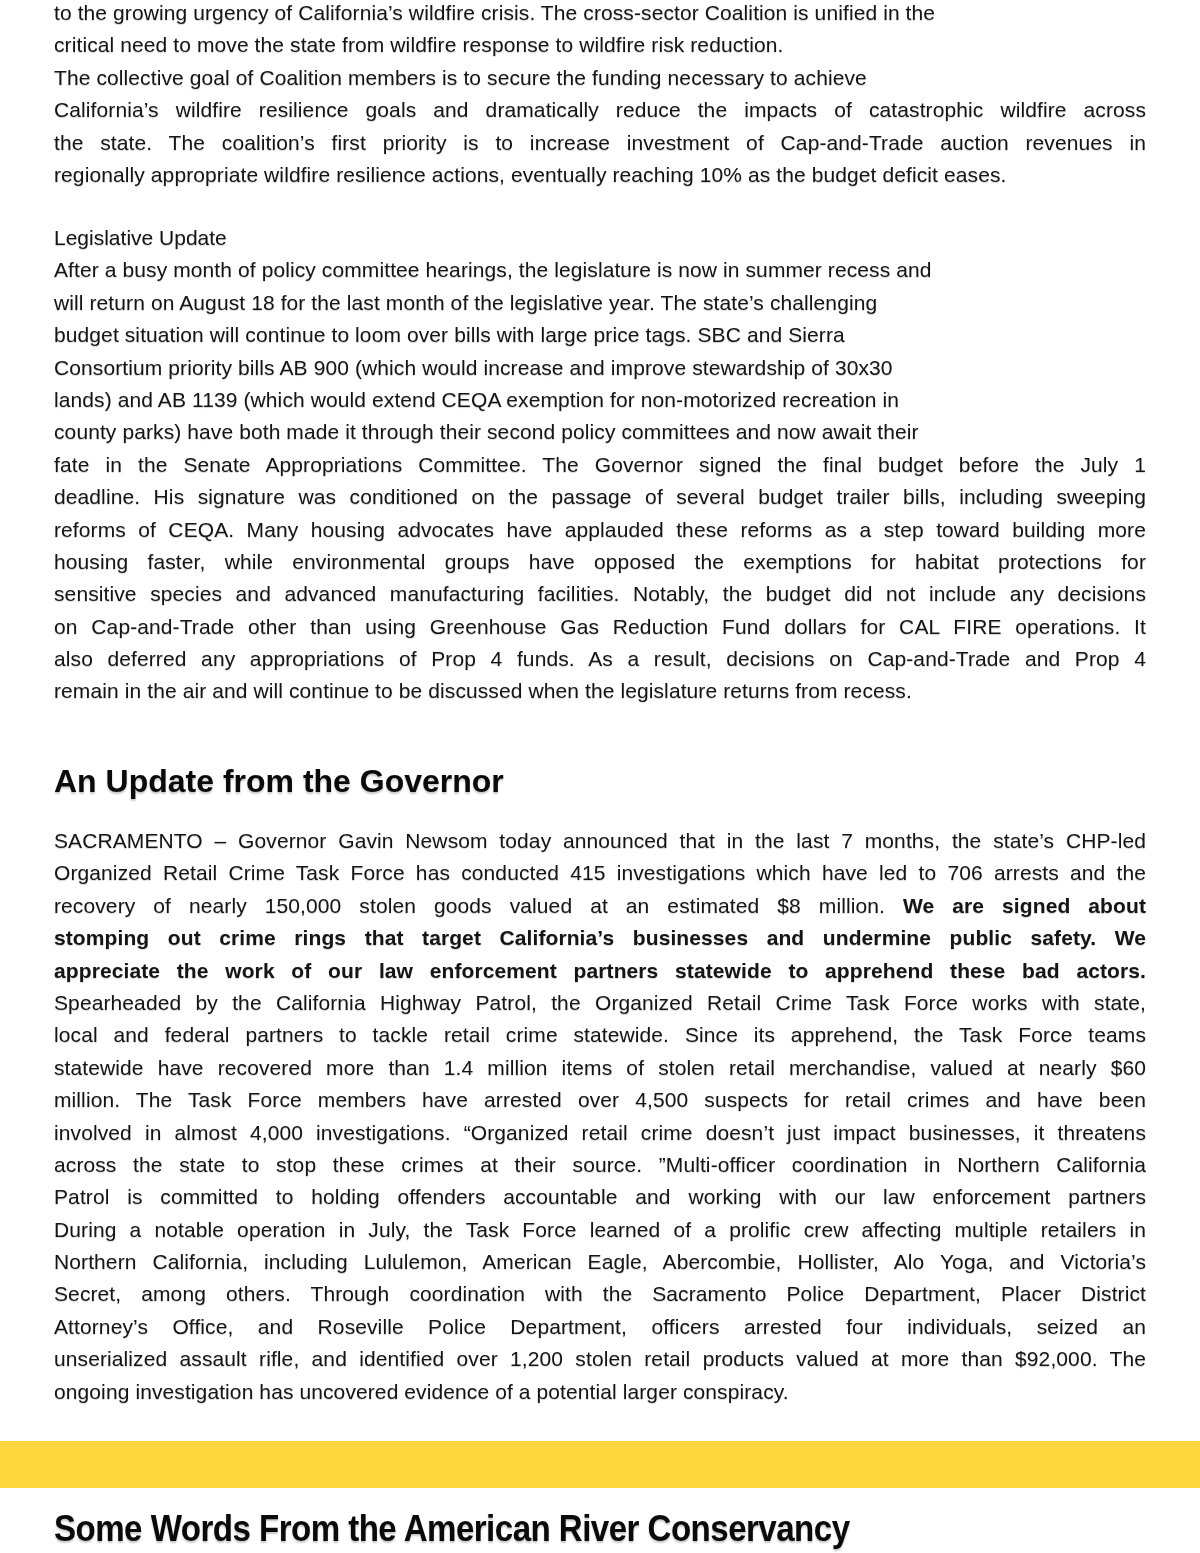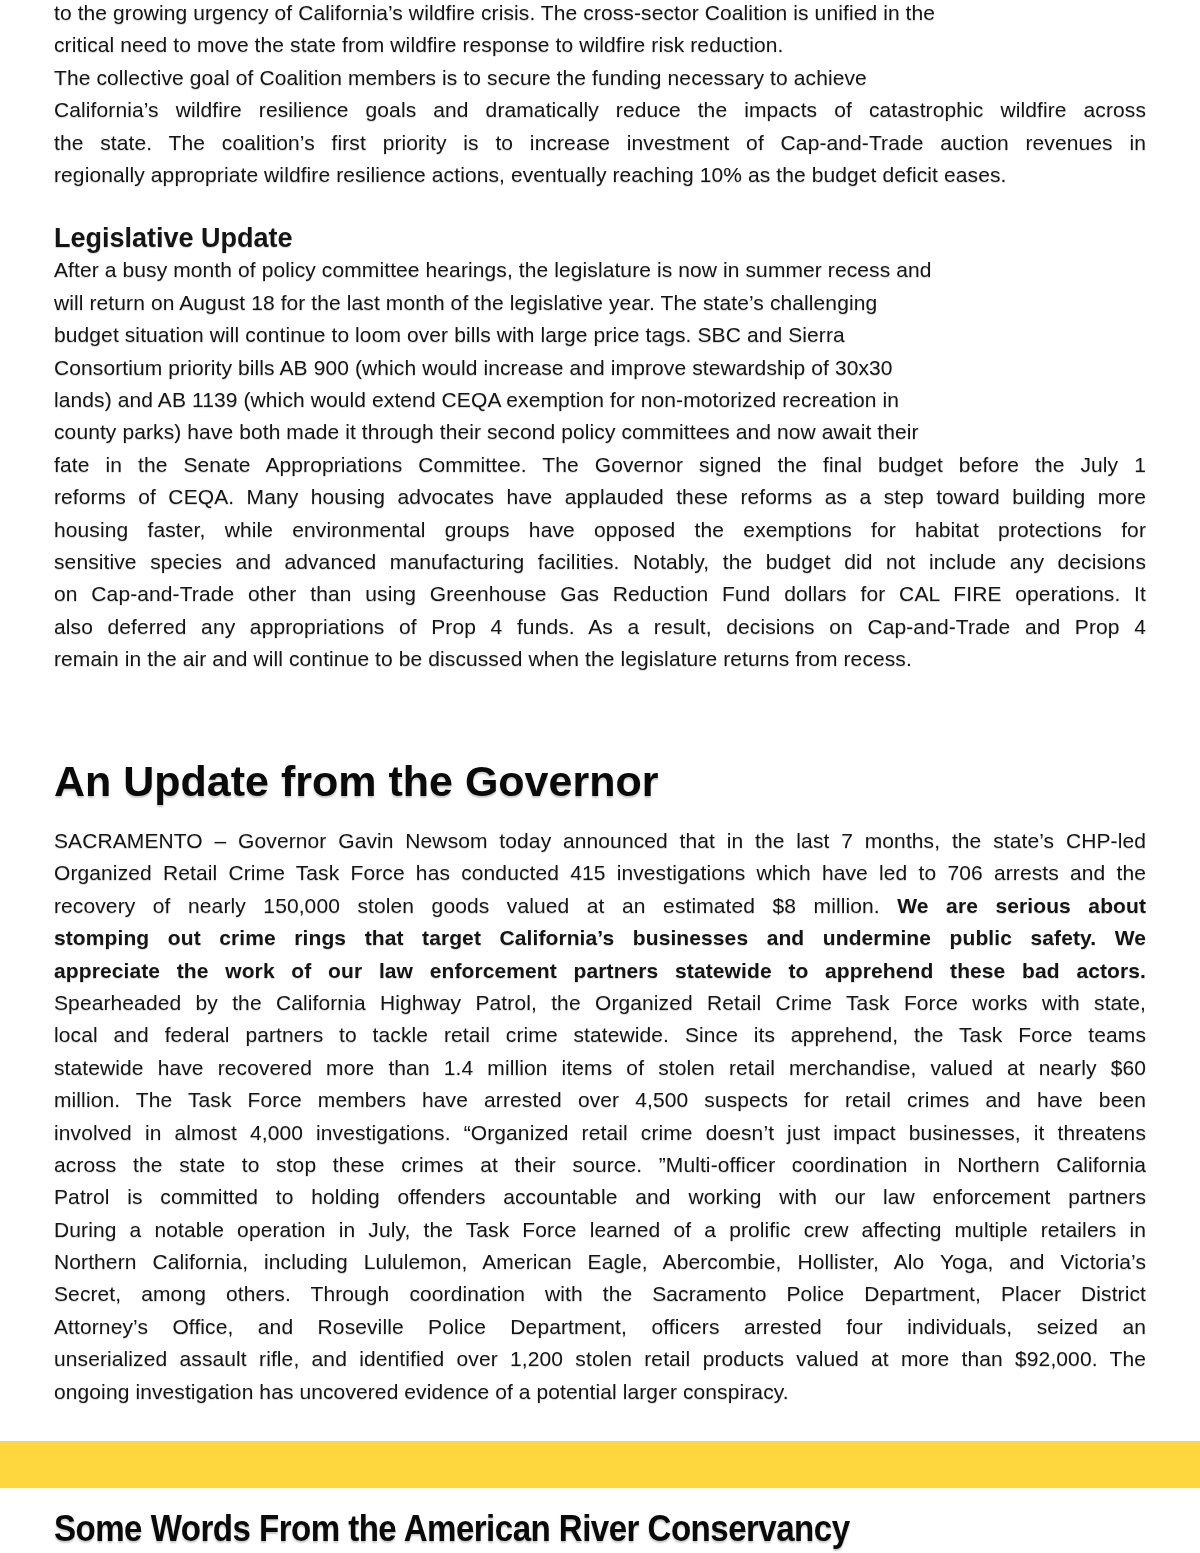--- a/index.html
+++ b/index.html
@@ -24,35 +24,35 @@
     }
     .line.just {
       text-align: justify;
       text-align-last: justify;
       white-space: normal;
       overflow: hidden;
     }
     .line b { font-weight: 700; }
     .subhead {
       display: block;
-      font-size: 27px;
-      font-weight: 700;
+      font-size: 21px;
+      font-weight: 400;
       line-height: 32.4px;
       height: 32.4px;
       text-shadow: 0 1px 1px rgba(0,0,0,0.18);
     }
     .h2 {
       position: absolute;
       left: 54px;
       font-weight: 700;
       color: #0a0a0a;
       text-shadow: 0 2px 2px rgba(0,0,0,0.22);
       white-space: nowrap;
     }
-    .h2.gov { top: 758px; font-size: 43px; line-height: 46px; }
+    .h2.gov { top: 758px; font-size: 32px; line-height: 46px; }
     .h2.arc { top: 1505px; font-size: 36px; line-height: 48px; letter-spacing: -0.6px; transform: scaleX(0.92); transform-origin: left center; }
     .band {
       position: absolute;
       left: 0;
       top: 1441px;
       width: 1200px;
       height: 47px;
     }
   </style>
 </head>
@@ -72,34 +72,35 @@
   <div class="col" id="legis" style="top: 222px;">
     <span class="subhead">Legislative Update</span>
     <div id="legis-body">
         <span class="line">After a busy month of policy committee hearings, the legislature is now in summer recess and</span>
         <span class="line">will return on August 18 for the last month of the legislative year. The state’s challenging</span>
         <span class="line">budget situation will continue to loom over bills with large price tags. SBC and Sierra</span>
         <span class="line">Consortium priority bills AB 900 (which would increase and improve stewardship of 30x30</span>
         <span class="line">lands) and AB 1139 (which would extend CEQA exemption for non-motorized recreation in</span>
         <span class="line">county parks) have both made it through their second policy committees and now await their</span>
         <span class="line just">fate in the Senate Appropriations Committee. The Governor signed the final budget before the July 1</span>
+        <span class="line just">deadline. His signature was conditioned on the passage of several budget trailer bills, including sweeping</span>
         <span class="line just">reforms of CEQA. Many housing advocates have applauded these reforms as a step toward building more</span>
         <span class="line just">housing faster, while environmental groups have opposed the exemptions for habitat protections for</span>
         <span class="line just">sensitive species and advanced manufacturing facilities. Notably, the budget did not include any decisions</span>
         <span class="line just">on Cap-and-Trade other than using Greenhouse Gas Reduction Fund dollars for CAL FIRE operations. It</span>
         <span class="line just">also deferred any appropriations of Prop 4 funds. As a result, decisions on Cap-and-Trade and Prop 4</span>
         <span class="line">remain in the air and will continue to be discussed when the legislature returns from recess.</span>
       </div>
   </div>
 
   <div class="h2 gov">An Update from the Governor</div>
   <div class="col" id="gov" style="top: 809px; margin-top: 16px;">
       <span class="line just"><span>SACRAMENTO – Governor Gavin Newsom today announced that in the last 7 months, the state’s CHP-led</span></span>
       <span class="line just"><span>Organized Retail Crime Task Force has conducted 415 investigations which have led to 706 arrests and the</span></span>
-      <span class="line just"><span>recovery of nearly 150,000 stolen goods valued at an estimated $8 million. </span><b>We are serious about</b></span>
+      <span class="line just"><span>recovery of nearly 150,000 stolen goods valued at an estimated $8 million. </span><b>We are signed about</b></span>
       <span class="line just"><b>stomping out crime rings that target California’s businesses and undermine public safety. We</b></span>
       <span class="line just"><b>appreciate the work of our law enforcement partners statewide to apprehend these bad actors.</b></span>
       <span class="line just"><span>Spearheaded by the California Highway Patrol, the Organized Retail Crime Task Force works with state,</span></span>
       <span class="line just"><span>local and federal partners to tackle retail crime statewide. Since its apprehend, the Task Force teams</span></span>
       <span class="line just"><span>statewide have recovered more than 1.4 million items of stolen retail merchandise, valued at nearly $60</span></span>
       <span class="line just"><span>million. The Task Force members have arrested over 4,500 suspects for retail crimes and have been</span></span>
       <span class="line just"><span>involved in almost 4,000 investigations. “Organized retail crime doesn’t just impact businesses, it threatens</span></span>
       <span class="line just"><span>across the state to stop these crimes at their source. ”Multi-officer coordination in Northern California</span></span>
       <span class="line just"><span>Patrol is committed to holding offenders accountable and working with our law enforcement partners</span></span>
       <span class="line just"><span>During a notable operation in July, the Task Force learned of a prolific crew affecting multiple retailers in</span></span>

